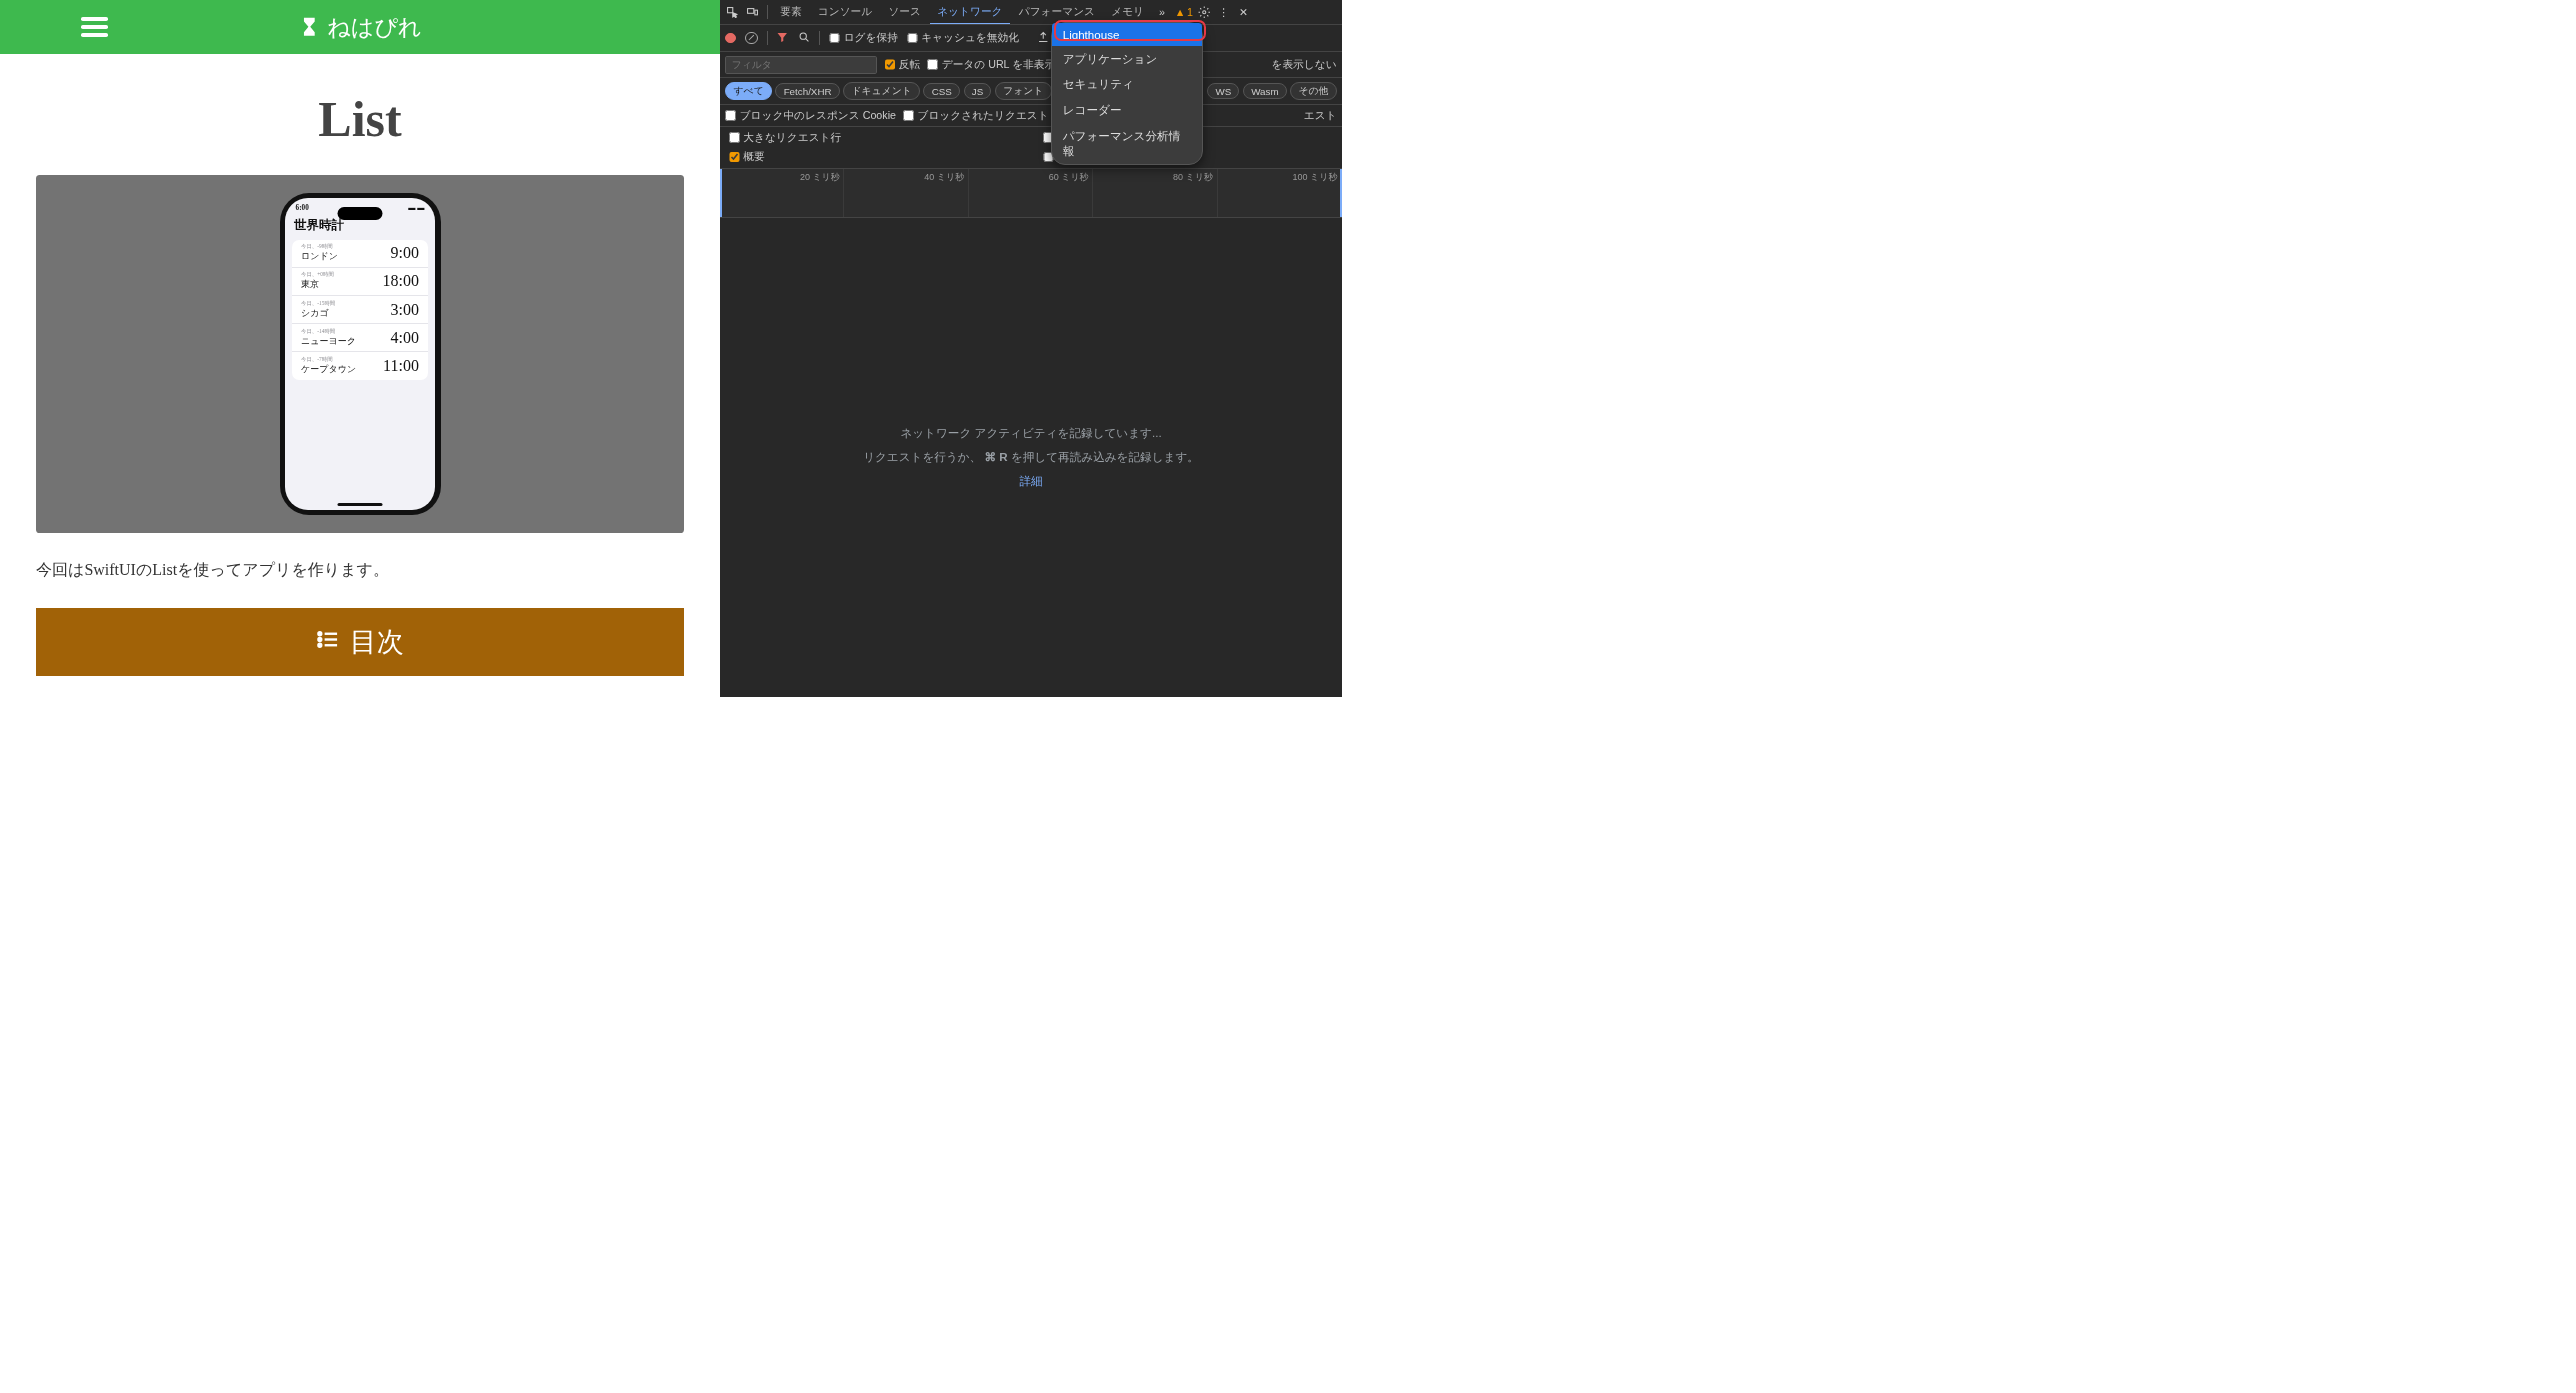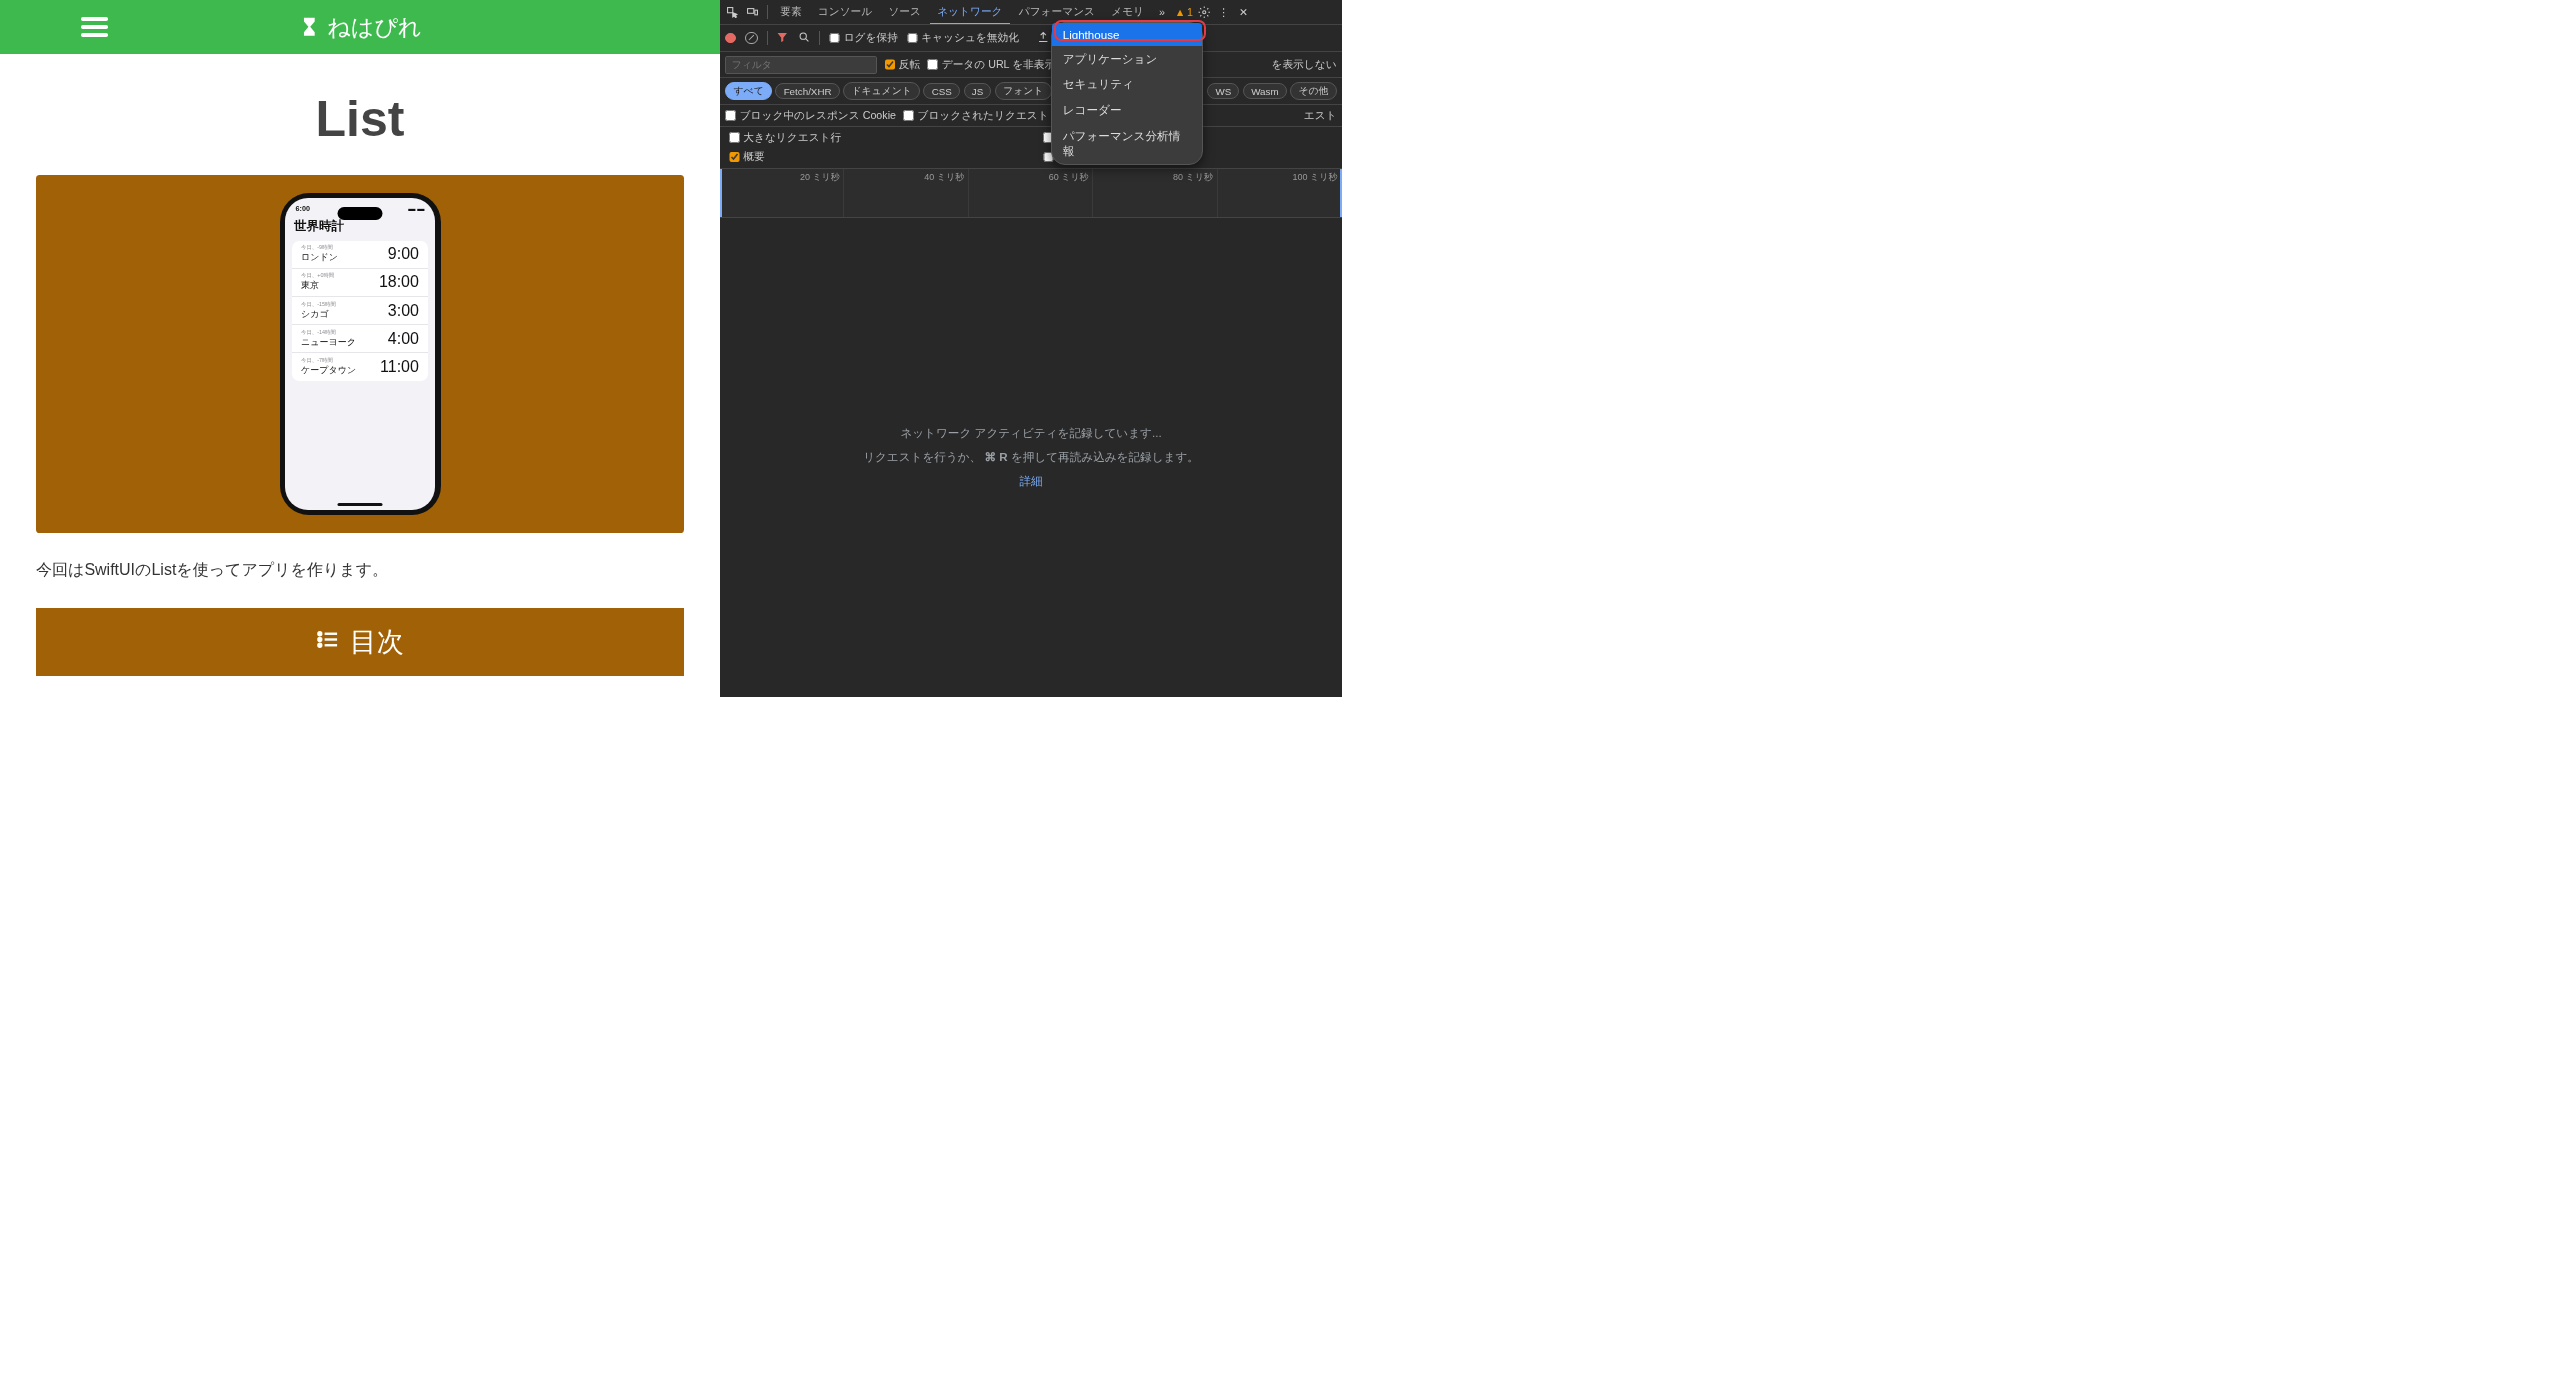--- a/index.html
+++ b/index.html
@@ -1,32 +1,32 @@
 <!DOCTYPE html>
 <html style="font-size:14.3px"><head>
 <meta charset="utf-8">
 <style>
 * { margin: 0; padding: 0; box-sizing: border-box; }
 body { font-family: -apple-system, BlinkMacSystemFont, "Segoe UI", "Hiragino Sans", sans-serif; display: flex; width: 1342px; height: 697px; overflow: hidden; }
 
 
-.left { width: 720px; background: #fff; display: flex; flex-direction: column; }
+.left { width: 720px; background: #fff; display: flex; flex-direction: column; font-family: Liberation Serif, serif; }
 .header-bar { background: #3eb94e; height: 54px; display: flex; align-items: center; padding: 0 27px; position: relative; }
 .hamburger { width: 27px; height: 19.7px; display: flex; flex-direction: column; justify-content: space-between; cursor: pointer; margin-left: 54px;}
 .hamburger span { display: block; height: 3.6px; background: #fff; border-radius: 1.8px; }
 .logo { position: absolute; left: 50%; transform: translateX(-50%); color: #fff; font-size: 23px; font-weight: 500; display: flex; align-items: center; gap: 7.2px; }
 .logo-icon { width: 21.5px; height: 21.5px; position: relative; }
 .logo-icon svg { width: 100%; height: 100%; fill: #fff; }
 .breadcrumb { background: #f7f7f7; padding: 14.3px 0; text-align: center; font-size: 18px; color: #444; }
 .breadcrumb .pin { color: #3eb94e; margin-right: 3.6px; }
 .breadcrumb .sep { margin: 0 5.4px; color: #888; font-size: 12.5px; }
 .breadcrumb a { color: #444; text-decoration: none; }
 .content { flex: 1; padding: 36px 36px 18px; overflow: auto; }
 .page-title { text-align: center; font-size: 50px; font-weight: 700; color: #444; margin-bottom: 27px; }
-.hero { background: #a16207; border-radius: 3.6px; padding: 18px; display: flex; justify-content: center; margin-bottom: 27px; height: 358px; align-items: center; }
+.hero { background: #737373; border-radius: 3.6px; padding: 18px; display: flex; justify-content: center; margin-bottom: 27px; height: 358px; align-items: center; }
 
 
 .phone { width: 161px; height: 322px; background: #111; border-radius: 29px; padding: 5.4px; position: relative; }
 .phone-screen { background: #f2f2f7; border-radius: 23px; width: 100%; height: 100%; overflow: hidden; position: relative; }
 .notch { position: absolute; top: 9px; left: 50%; transform: translateX(-50%); width: 45px; height: 12.5px; background: #000; border-radius: 9px; z-index: 3;}
 .phone-status { display: flex; justify-content: space-between; padding: 5.4px 10.7px 1.8px; font-size: 7.2px; font-weight: 600; color: #111; }
 .phone-status .right-icons { display:flex; gap:1.8px; align-items:center;}
 .phone-status .right-icons span { font-size: 7.2px; }
 .clock-title { font-size: 12.5px; font-weight: 700; padding: 3.6px 9px 5.4px; color: #111; }
 .clock-list { background: #fff; margin: 0 7.2px; border-radius: 7.2px; }

